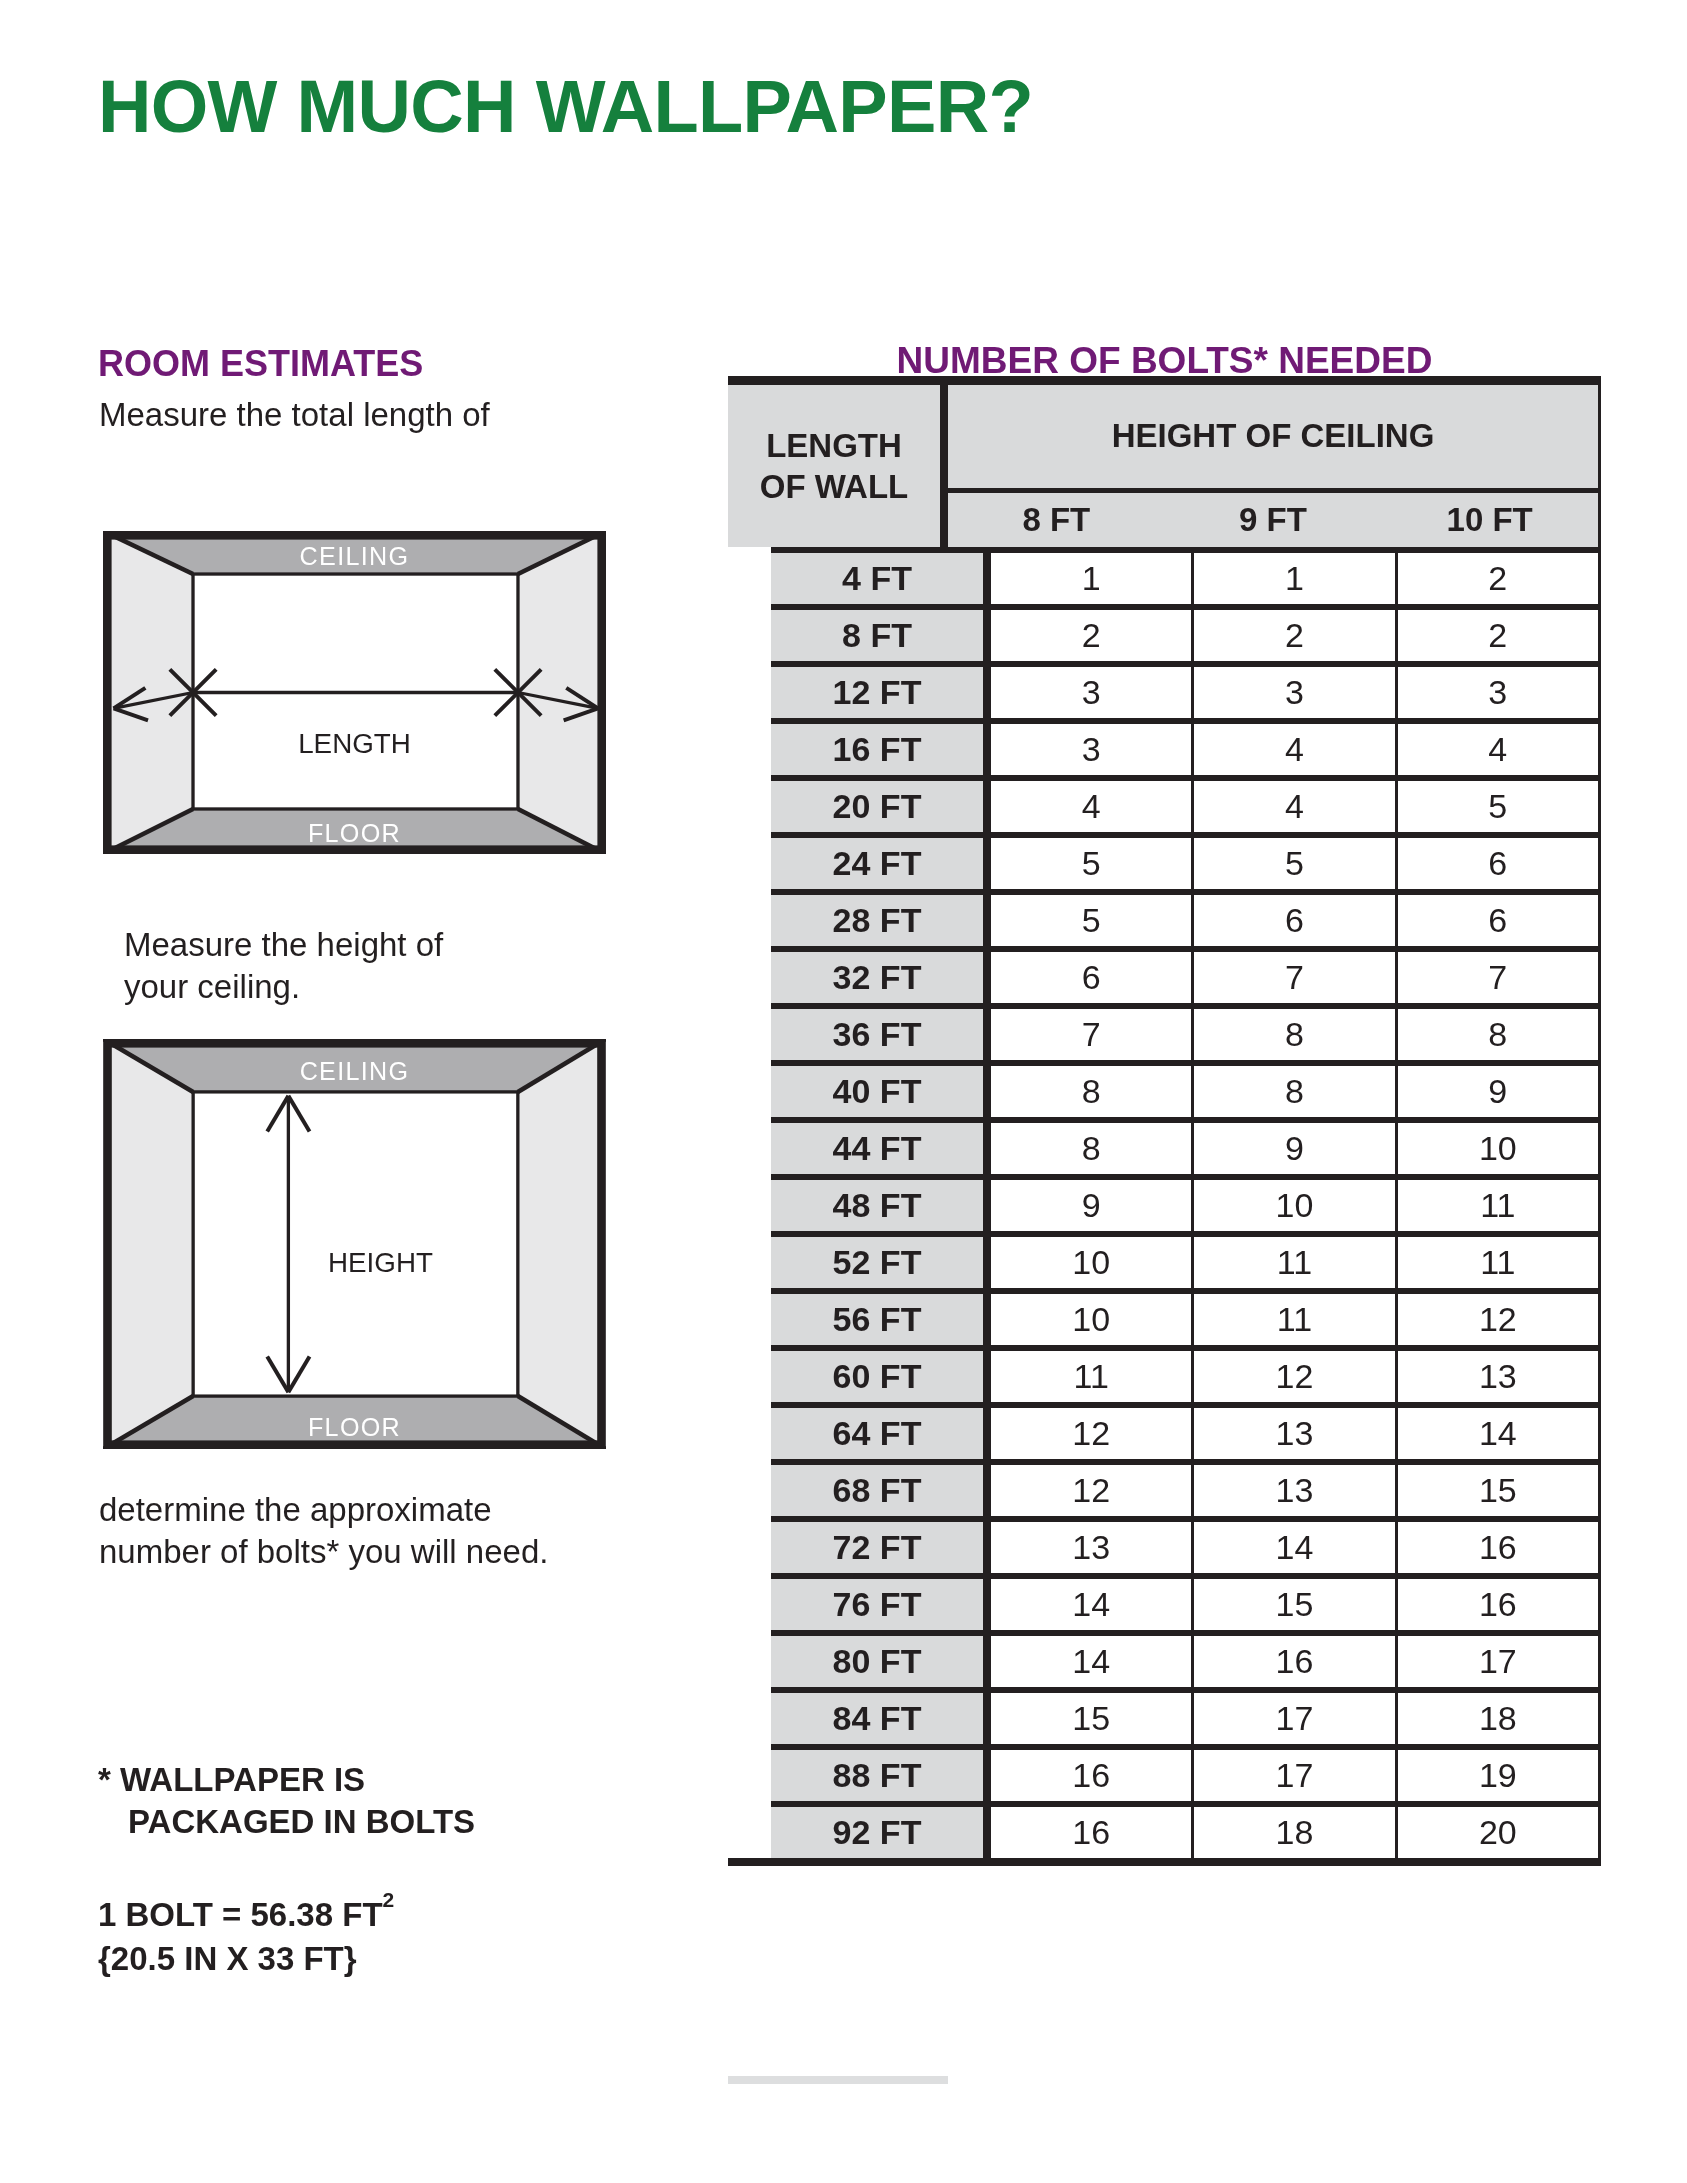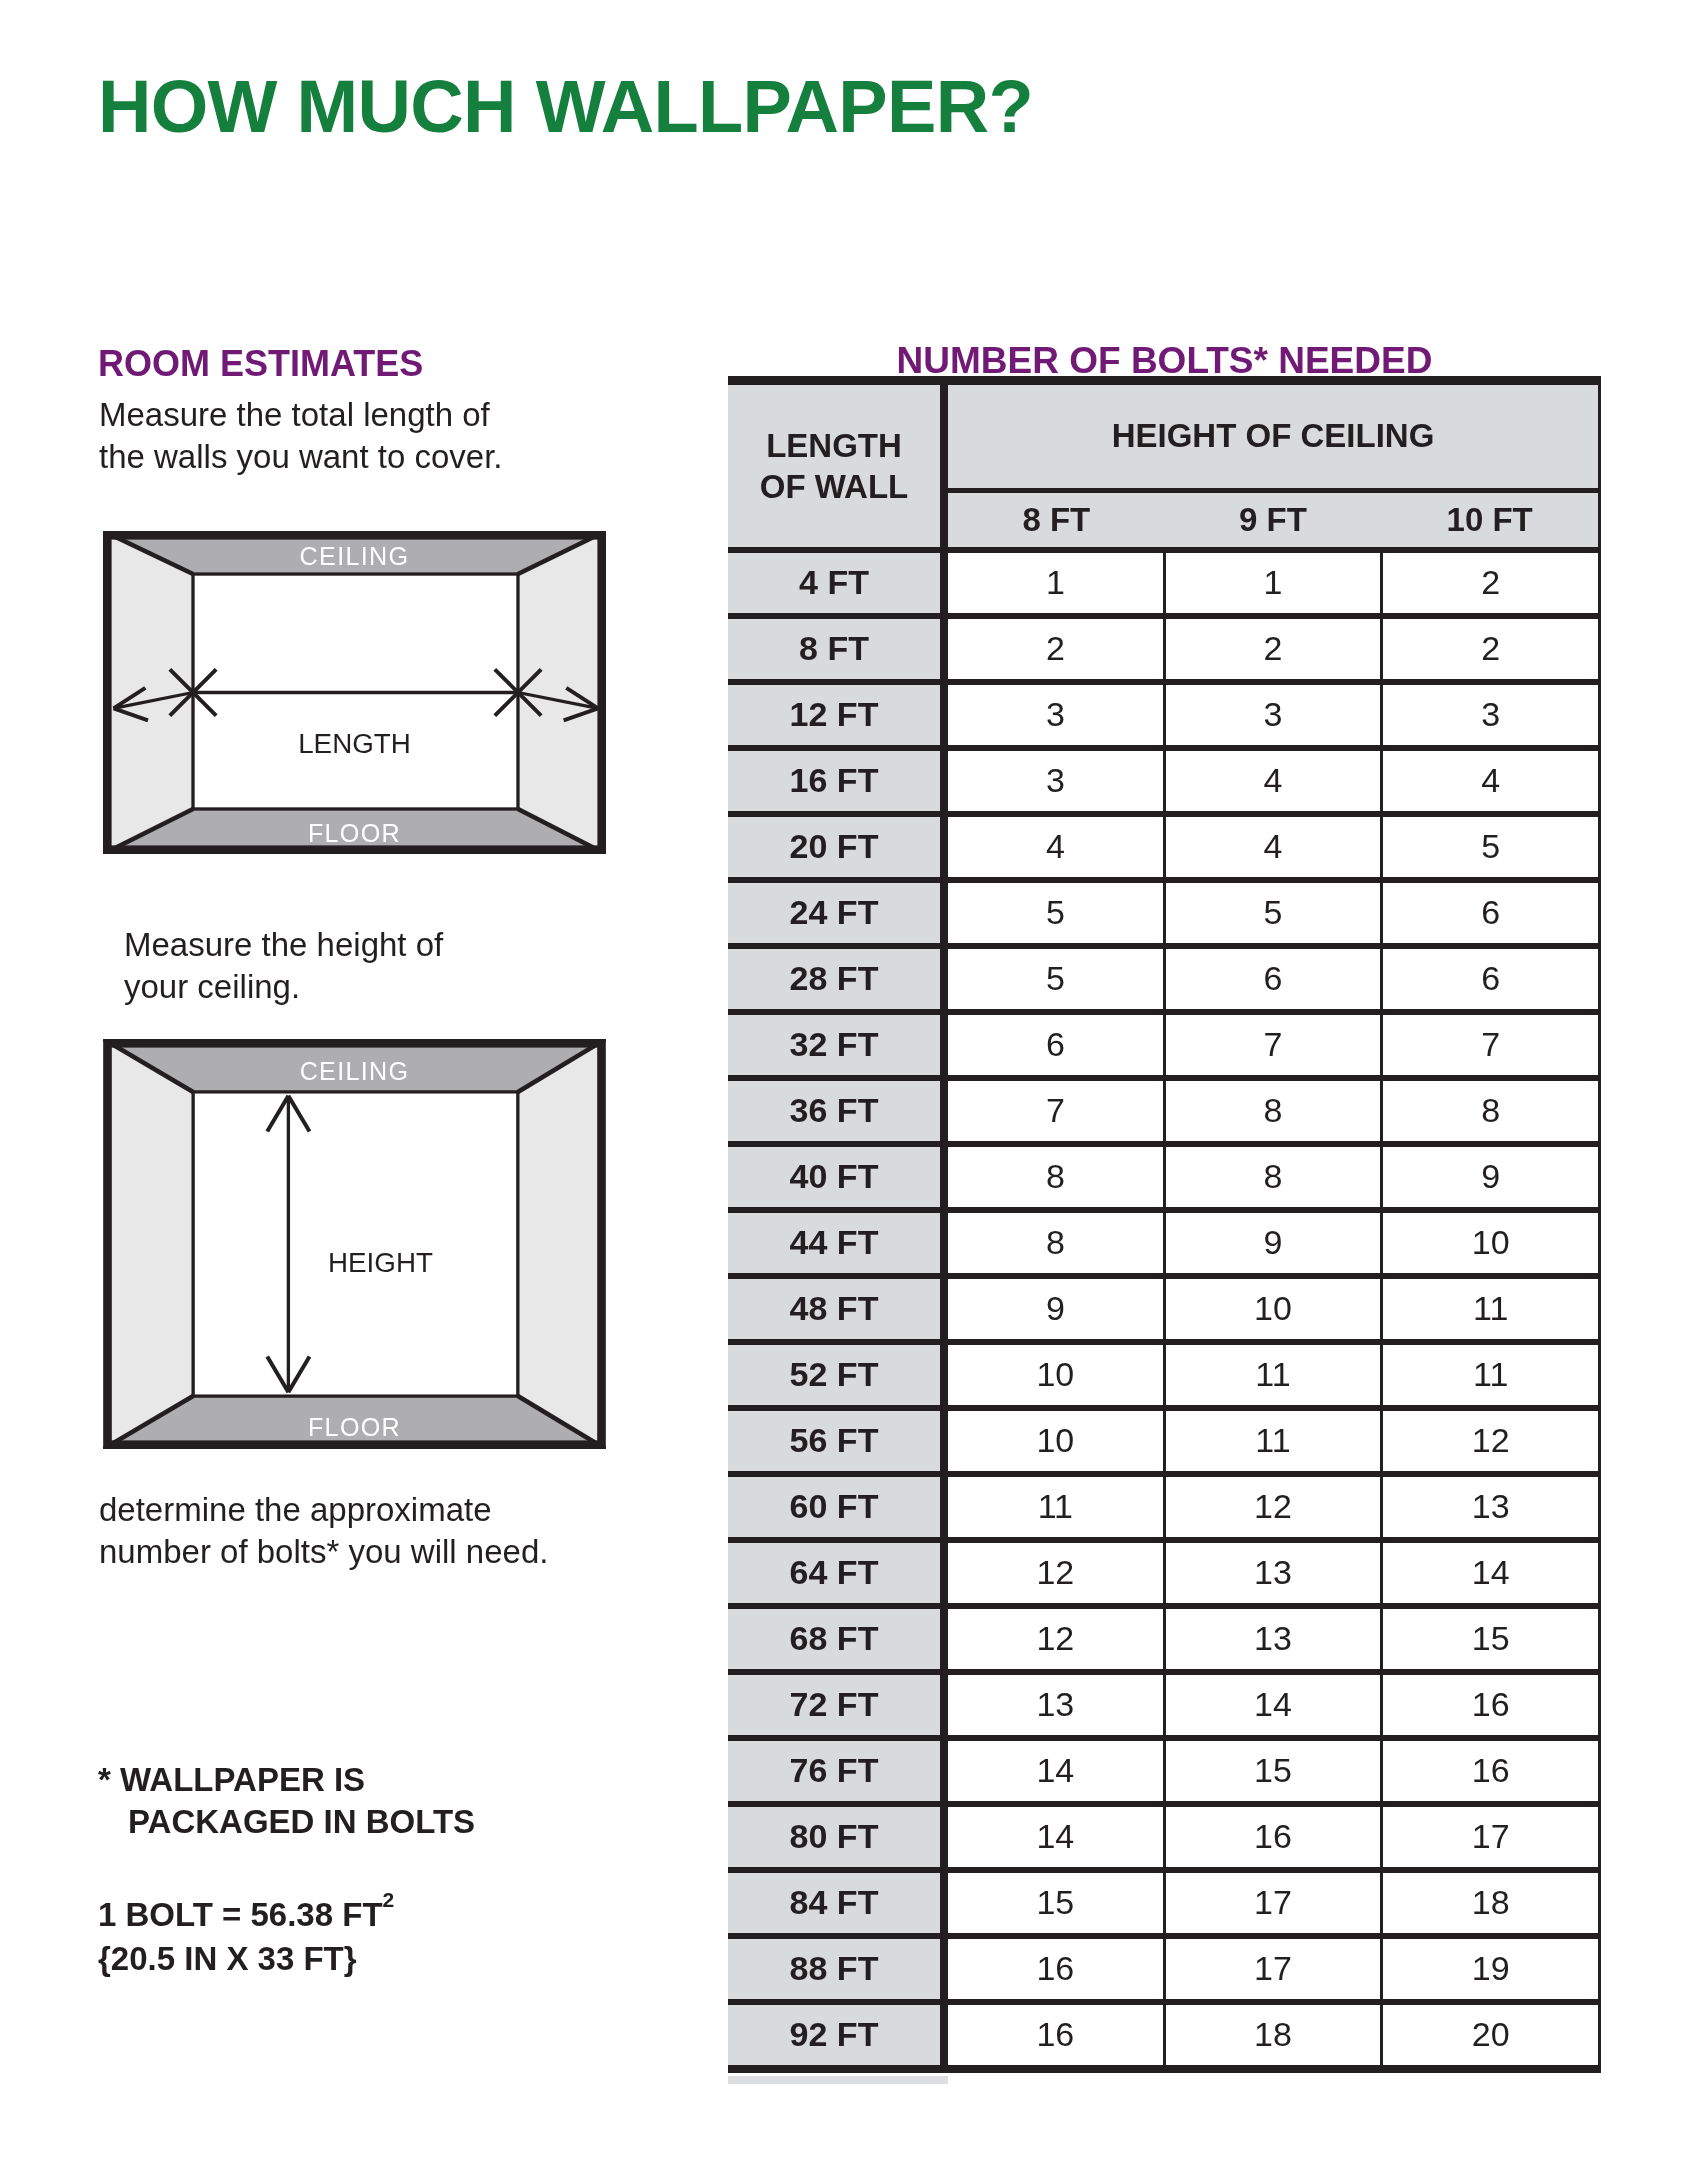--- a/index.html
+++ b/index.html
@@ -45,21 +45,21 @@
     display:flex;flex-direction:column;align-items:center;justify-content:center;
     font-size:33px;font-weight:bold;line-height:41px;box-sizing:border-box;
   }
   .right-header{flex:1;display:flex;flex-direction:column;}
   .span-header{
     height:108px;border-bottom:5.3px solid #231F20;display:flex;align-items:center;justify-content:center;
     font-size:33px;font-weight:bold;box-sizing:border-box;
   }
   .sub-row{flex:1;display:flex;}
   .sub-cell{flex:1;display:flex;align-items:center;justify-content:center;font-size:33px;font-weight:bold;}
-  .t-row{display:flex;height:66px;border-top:6px solid #231F20;box-sizing:border-box;}
+  .t-row{display:flex;height:57px;border-top:6px solid #231F20;box-sizing:border-box;margin-left:43px;}
   .row-label{
     width:220px;flex:0 0 220px;background:#D9DADB;border-right:8.6px solid #231F20;
     display:flex;align-items:center;justify-content:center;font-size:34px;font-weight:bold;
     box-sizing:border-box;
   }
   .row-val{
     flex:1;display:flex;align-items:center;justify-content:center;font-size:34px;background:#ffffff;
     box-sizing:border-box;
   }
   .row-val + .row-val{border-left:3.3px solid #231F20;}
@@ -67,21 +67,20 @@
 </style>
 </head>
 <body>
 
 <div class="abs page-title">HOW MUCH WALLPAPER?</div>
 
 <div class="abs section-heading" id="room-estimates">ROOM ESTIMATES</div>
 
 <div class="abs para" id="para1">
   <div>Measure the total length of</div>
-  <div>the walls you want to cover.</div>
 </div>
 
 <svg class="abs diagram" id="diagram1" width="503" height="323" viewBox="0 0 760 488">
   <rect x="0" y="0" width="760" height="488" fill="#ffffff"></rect>
   <polygon points="0,0 760,0 627,65 136,65" fill="#AEAEB0"></polygon>
   <polygon points="136,420 627,420 760,488 0,488" fill="#AEAEB0"></polygon>
   <polygon points="0,0 136,65 136,420 0,488" fill="#E8E8E9"></polygon>
   <polygon points="760,0 627,65 627,420 760,488" fill="#E8E8E9"></polygon>
   <line x1="0" y1="0" x2="136" y2="65" stroke="#231F20" stroke-width="7"></line>
   <line x1="760" y1="0" x2="627" y2="65" stroke="#231F20" stroke-width="7"></line>

